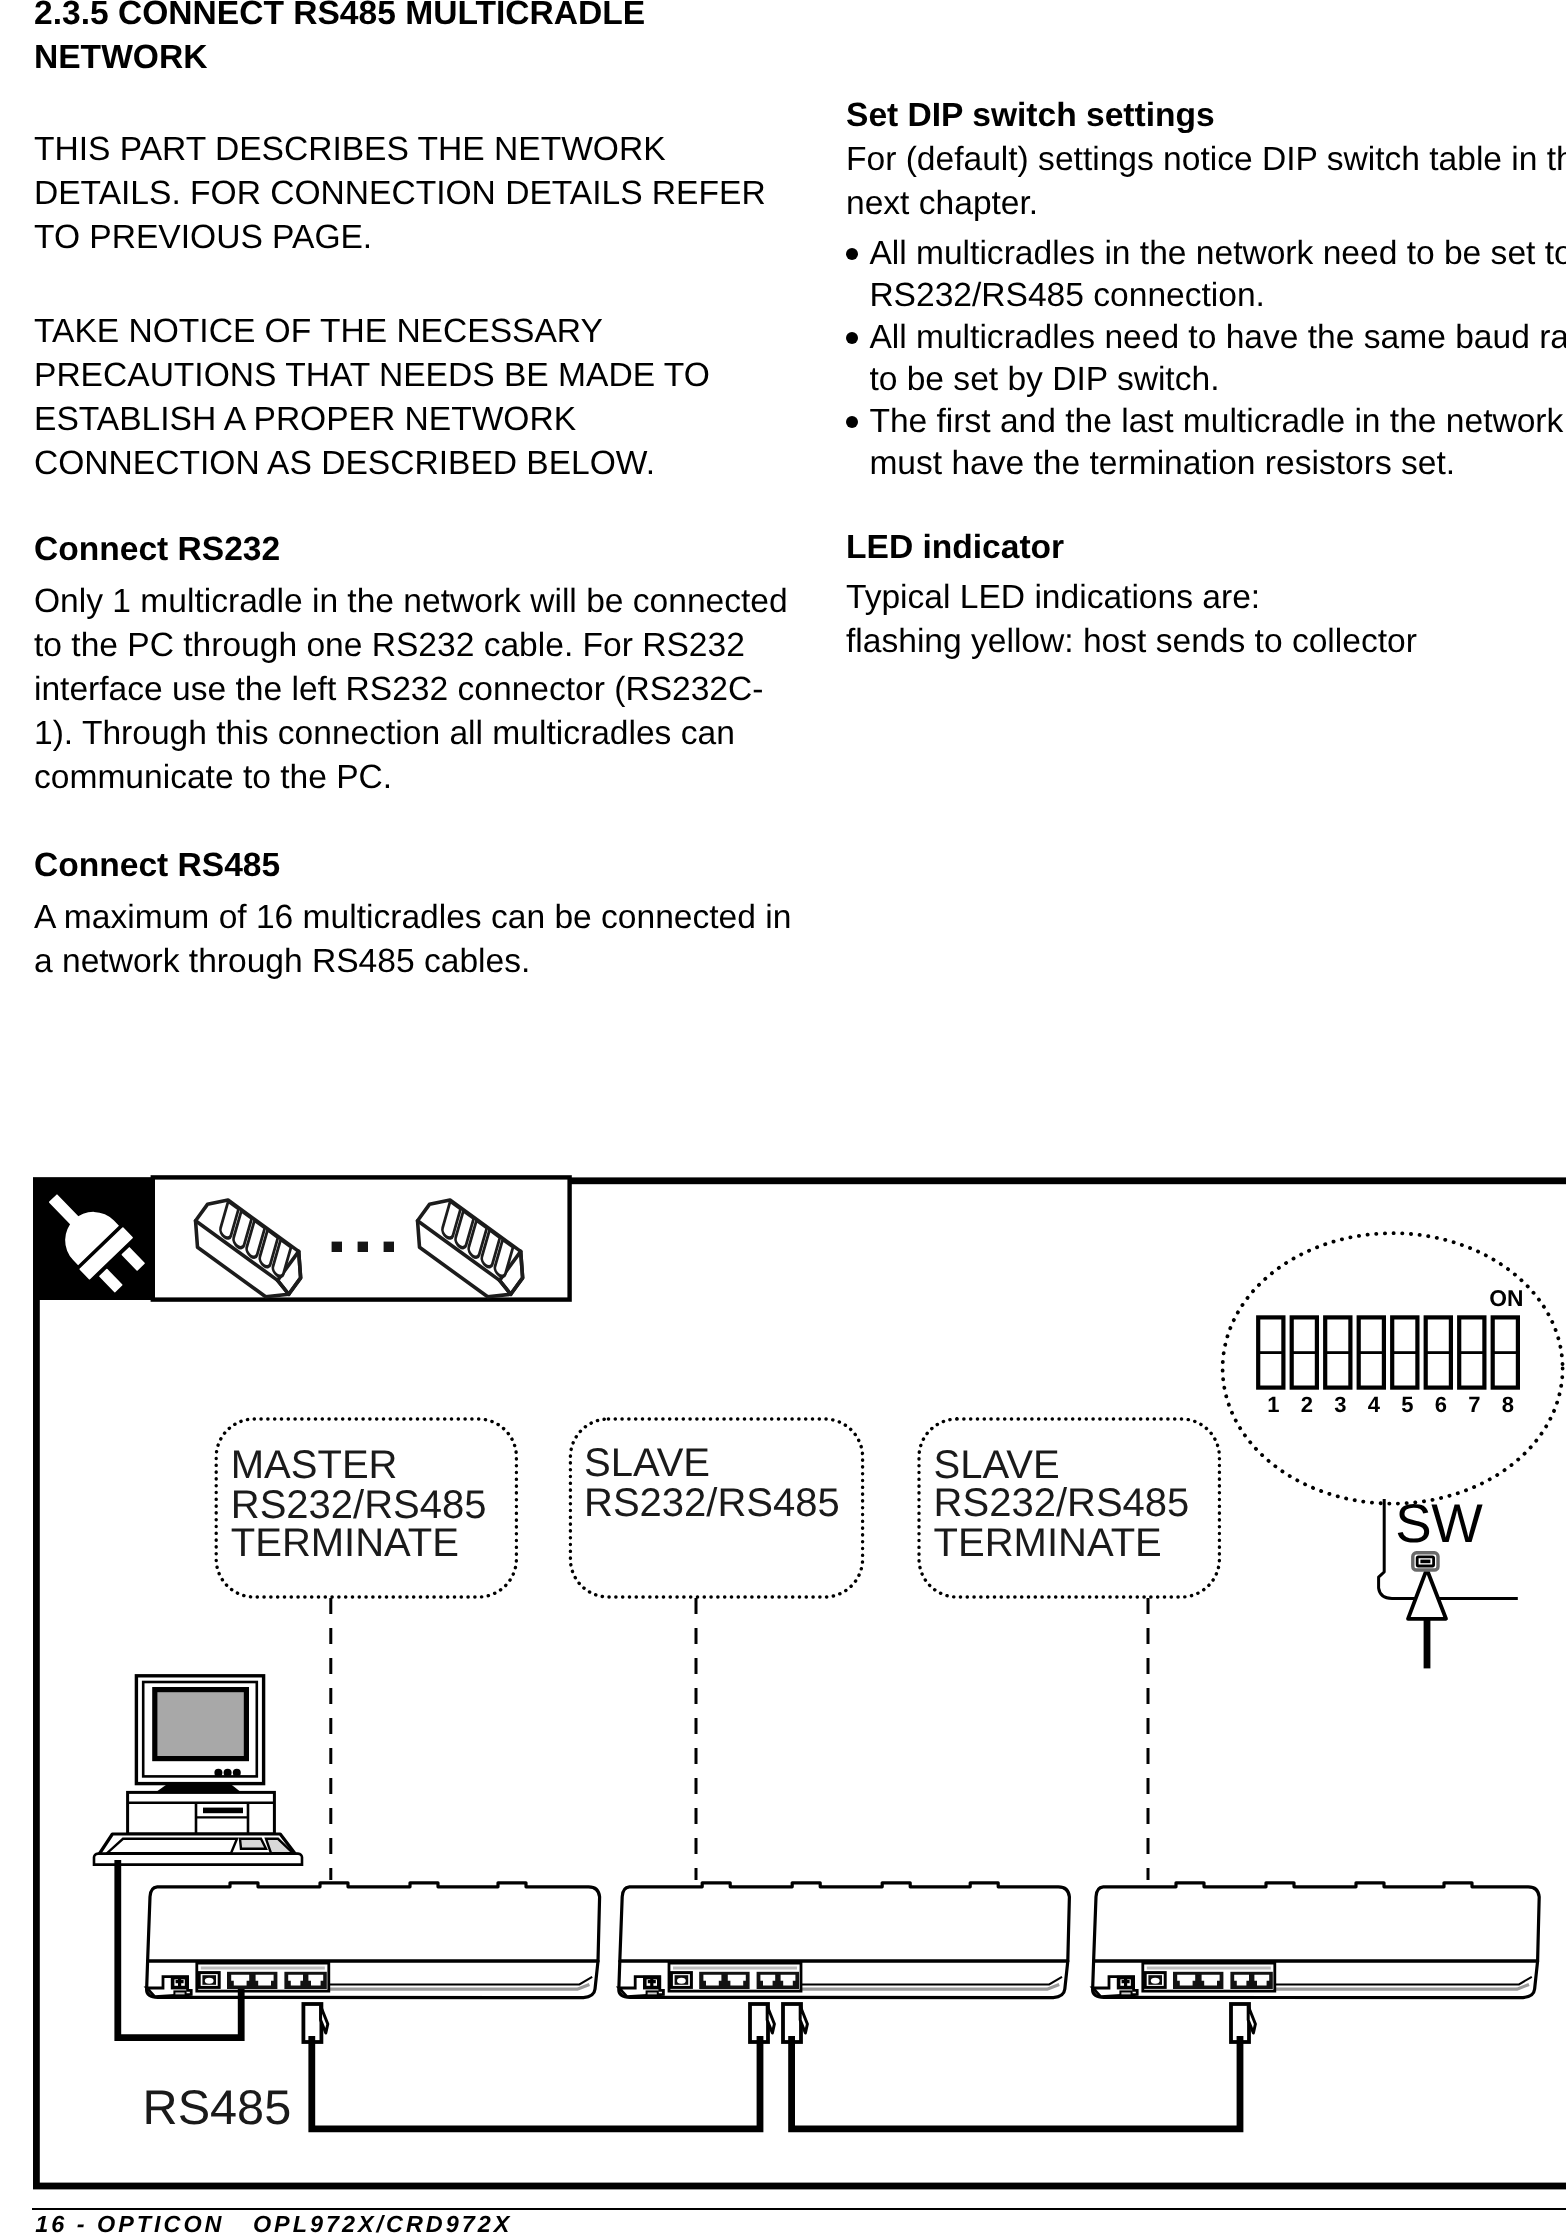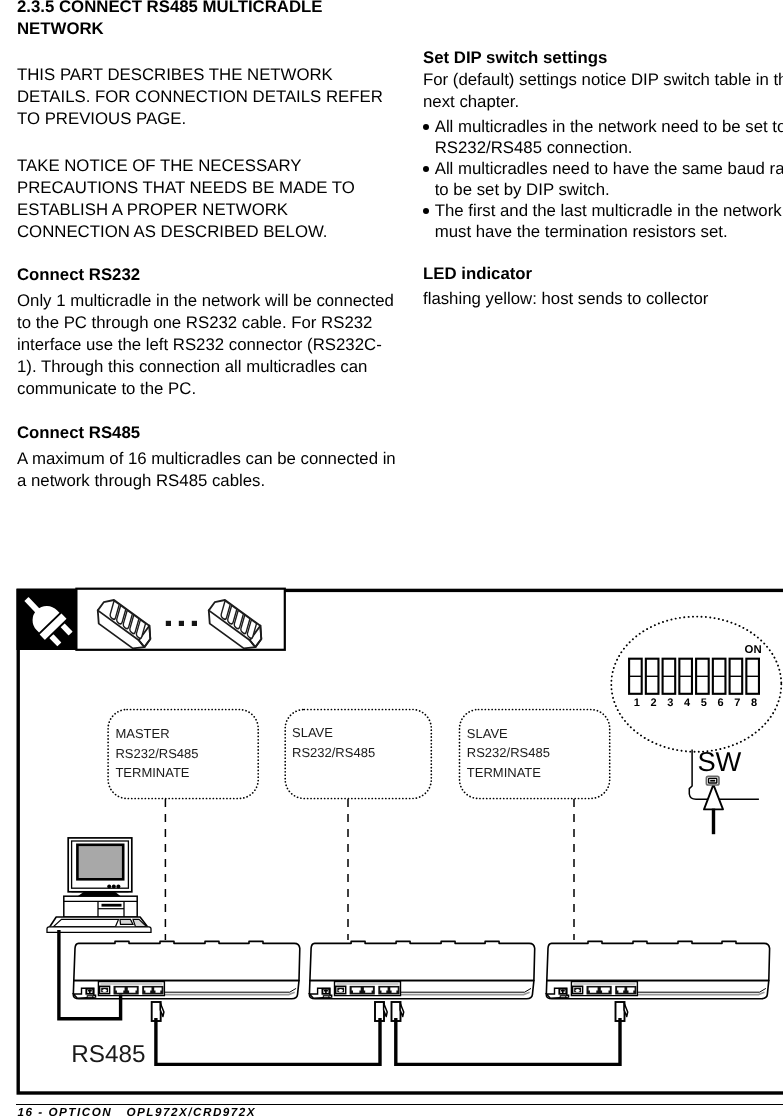--- a/index.html
+++ b/index.html
@@ -20,21 +20,21 @@
   .h-rs232{position:absolute;left:0;top:263.5px;}
   .p-rs232{position:absolute;left:0;top:290px;width:380px;}
   .h-rs485{position:absolute;left:0;top:422px;}
   .p-rs485{position:absolute;left:0;top:447.5px;width:380px;}
   .h-dip{position:absolute;left:0;top:2px;}
   .p-dip{position:absolute;left:0;top:24px;width:375px;}
   .bullets{position:absolute;left:-0.5px;top:71px;width:377px;}
   .h-led{position:absolute;left:0;top:218px;}
   .led-lines{position:absolute;left:0;top:243px;}
   .ledline{font-size:16.8px;line-height:22px;}
-  .co{position:absolute;font-size:13px;line-height:19.6px;color:#1a1a1a;}
+  .co{position:absolute;font-size:20px;line-height:19.6px;color:#1a1a1a;}
   .co1{left:99.4px;top:139.3px;}
   .co2{left:276.0px;top:138.3px;}
   .co3{left:450.8px;top:138.8px;}
   .dip-on{position:absolute;left:728.6px;top:59.6px;font-size:11.4px;font-weight:bold;line-height:11px;}
   .dip-nums{position:absolute;left:614.4px;top:113.2px;width:146px;font-size:11px;font-weight:bold;line-height:10px;}
   .dip-nums span{position:absolute;width:12.6px;text-align:center;}
   .dip-nums span:nth-child(1){left:0.0px;}
   .dip-nums span:nth-child(2){left:16.75px;}
   .dip-nums span:nth-child(3){left:33.5px;}
   .dip-nums span:nth-child(4){left:50.25px;}
@@ -68,20 +68,21 @@
   <div class="col-r">
     <div class="h3 h-dip">Set DIP switch settings</div>
     <p class="para p-dip">For (default) settings notice DIP switch table in the next chapter.</p>
     <ul class="bullets">
       <li><span class="bul"></span><span>All multicradles in the network need to be set to RS232/RS485 connection.</span></li>
       <li><span class="bul"></span><span>All multicradles need to have the same baud rate to be set by DIP switch.</span></li>
       <li><span class="bul"></span><span>The first and the last multicradle in the network must have the termination resistors set.</span></li>
     </ul>
     <div class="h3 h-led">LED indicator</div>
     <div class="led-lines">
+      <div class="ledline">Typical LED indications are:</div>
       <div class="ledline">flashing yellow: host sends to collector</div>
     </div>
   </div>
 
   <div class="diagram">
 <svg class="dsvg" viewBox="0 0 783 532" width="783" height="532" xmlns="http://www.w3.org/2000/svg">
 <defs>
 <g id="mcradle" fill="#fff" stroke="#1c1c1c" stroke-width="2.3" stroke-linejoin="round" stroke-linecap="round">
  <path d="M0,0 L56,0 L67,13 L67,26 L56,36 L2,36 L-9,23 L-9,10 Z"></path>
  <path d="M-9,23 L56,23 L67,26" fill="none"></path>

